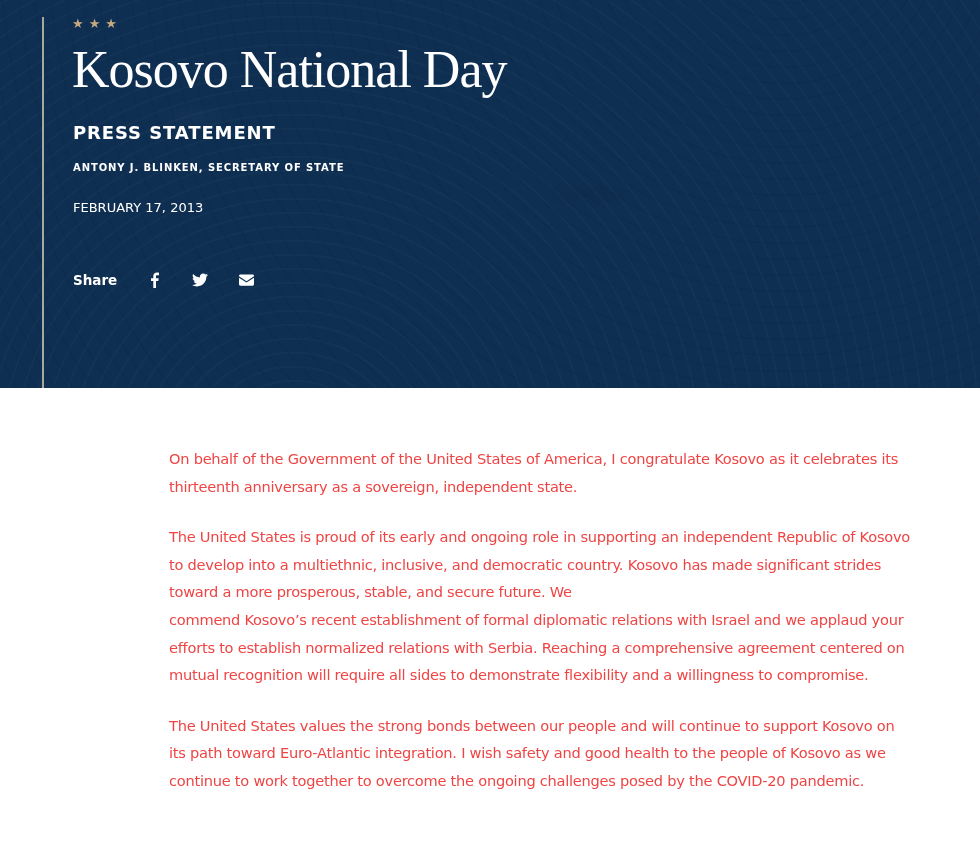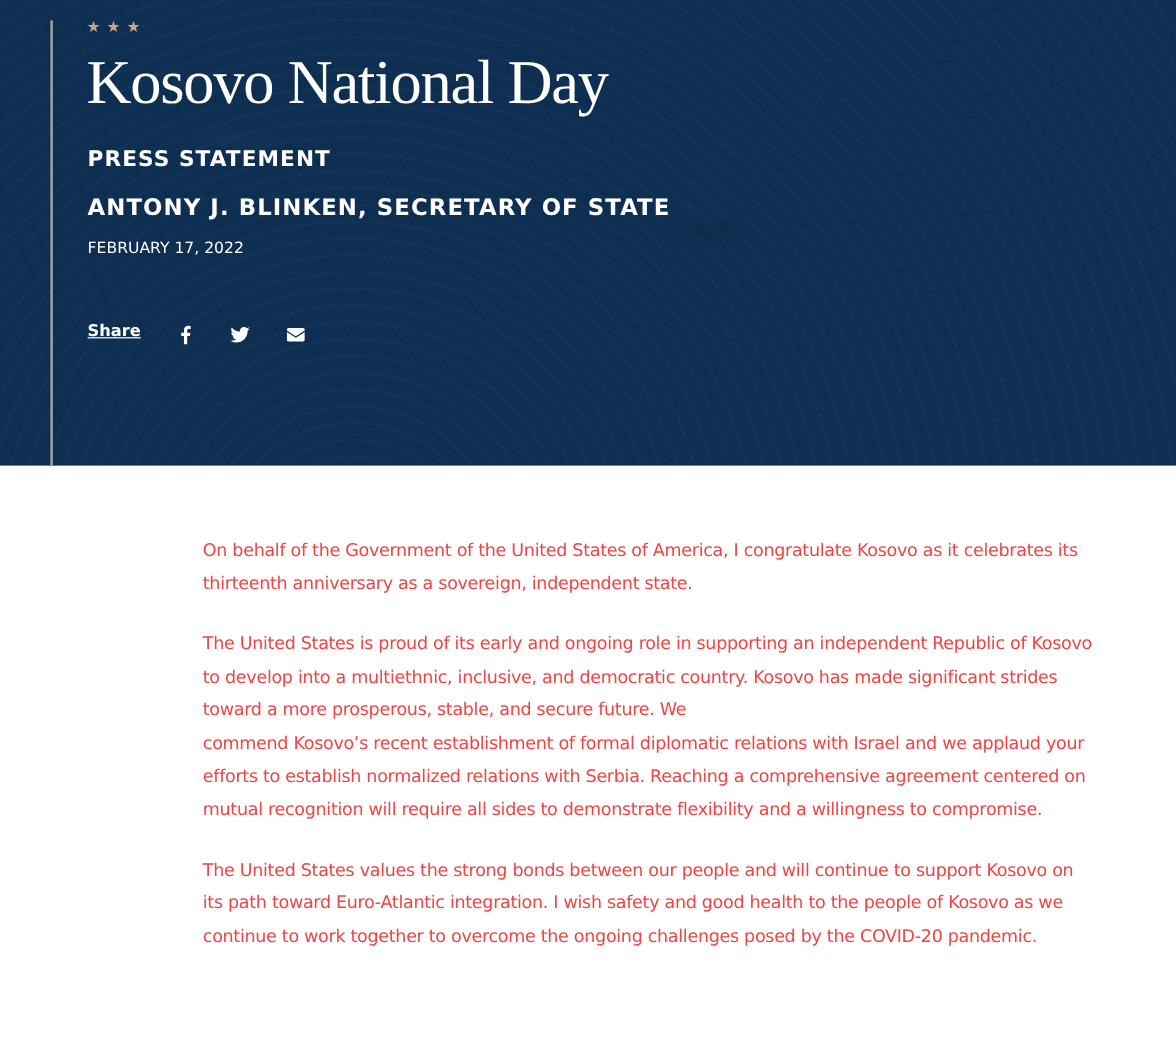--- a/index.html
+++ b/index.html
@@ -51,31 +51,31 @@
       text-align: right;
     }
     .meta {
       position: absolute;
       left: 73px;
       color: #ffffff;
       font-family: "DejaVu Sans", sans-serif;
       white-space: nowrap;
     }
     .meta.type { top: 122px; font-size: 18px; font-weight: 700; letter-spacing: 0.9px; }
-    .meta.author { top: 162px; font-size: 19px; font-weight: 700; letter-spacing: 0.9px; }
+    .meta.author { top: 162px; font-size: 10px; font-weight: 700; letter-spacing: 0.9px; }
     .meta.date { top: 200px; font-size: 13px; font-weight: 400; letter-spacing: 0px; }
 
     .share {
       position: absolute;
       left: 73px;
       top: 268px;
       height: 24px;
       display: flex;
+      align-items: center;
       color: #ffffff;
-      text-decoration: underline;
     }
     .share-label {
       font-family: "DejaVu Sans", sans-serif;
       font-size: 13.5px;
       font-weight: 700;
       margin-right: 26px;
     }
     .share-btn {
       width: 22px;
       height: 22px;
@@ -109,21 +109,21 @@
   <div class="stars">
     <span>★</span>
     <span>★</span>
     <span>★</span>
   </div>
 
   <h1 class="page-title">Kosovo National Day</h1>
 
   <div class="meta type">PRESS STATEMENT</div>
   <div class="meta author">ANTONY J. BLINKEN, SECRETARY OF STATE</div>
-  <div class="meta date">FEBRUARY 17, 2022</div>
+  <div class="meta date">FEBRUARY 17, 2013</div>
 
   <div class="share">
     <span class="share-label">Share</span>
 
     <a class="share-btn">
       <svg width="9" height="16" viewBox="0 0 9 16">
         <path d="M6 16V9h2.3l.4-2.8H6V4.5c0-.8.3-1.3 1.4-1.3H9V.7C8.7.6 7.9.5 6.9.5 4.8.5 3.3 1.8 3.3 4.1v2.1H1V9h2.3v7z"></path>
       </svg>
     </a>
 

